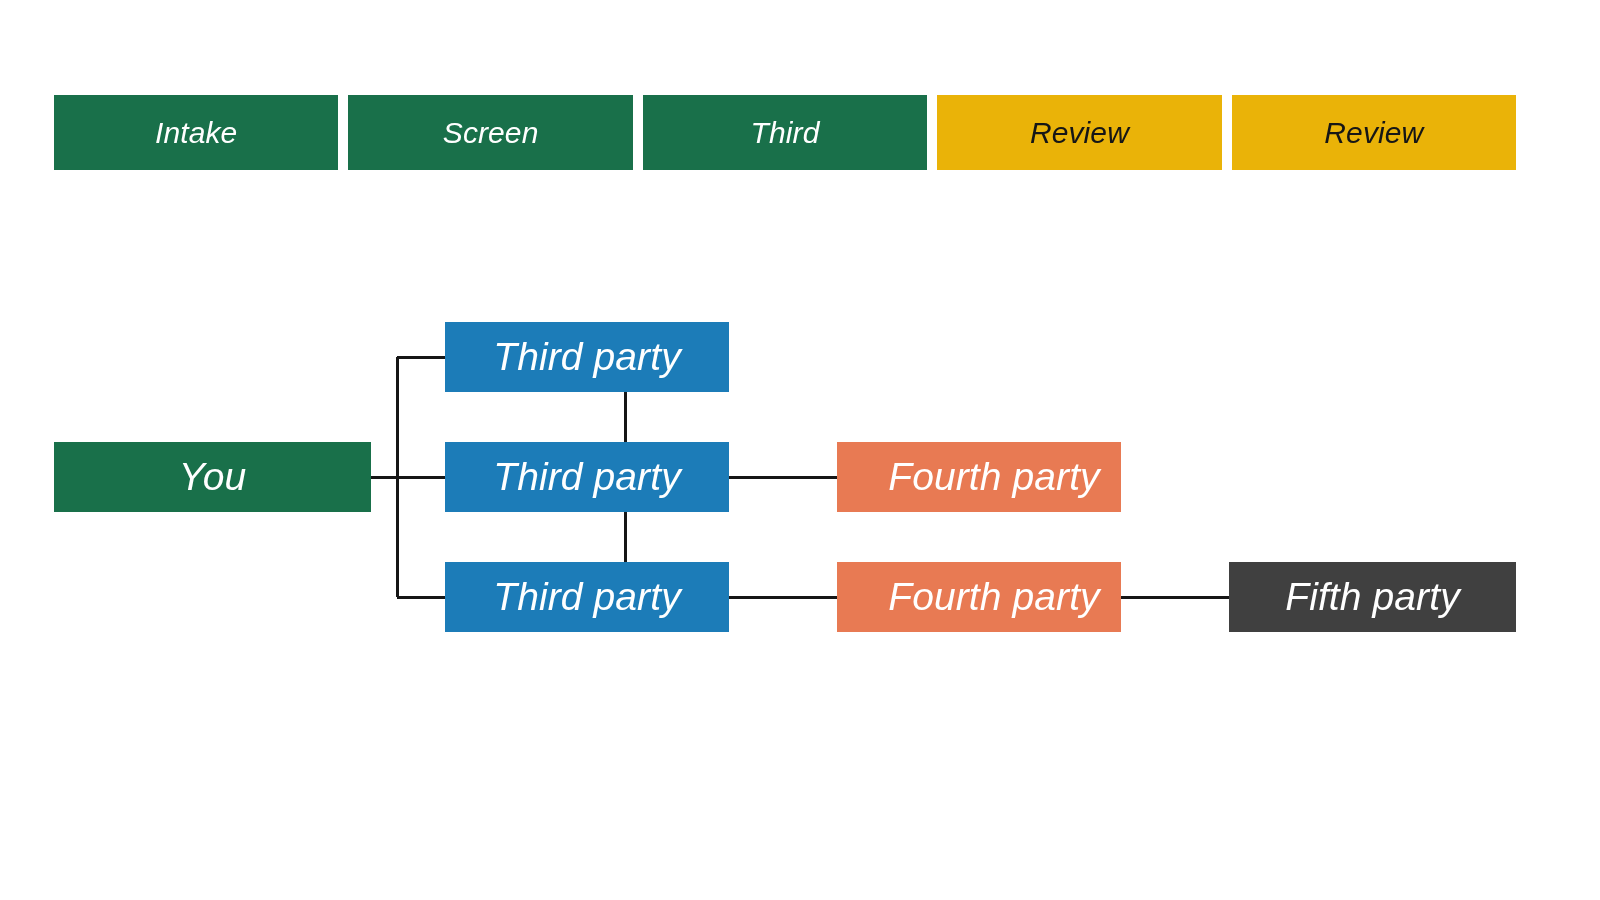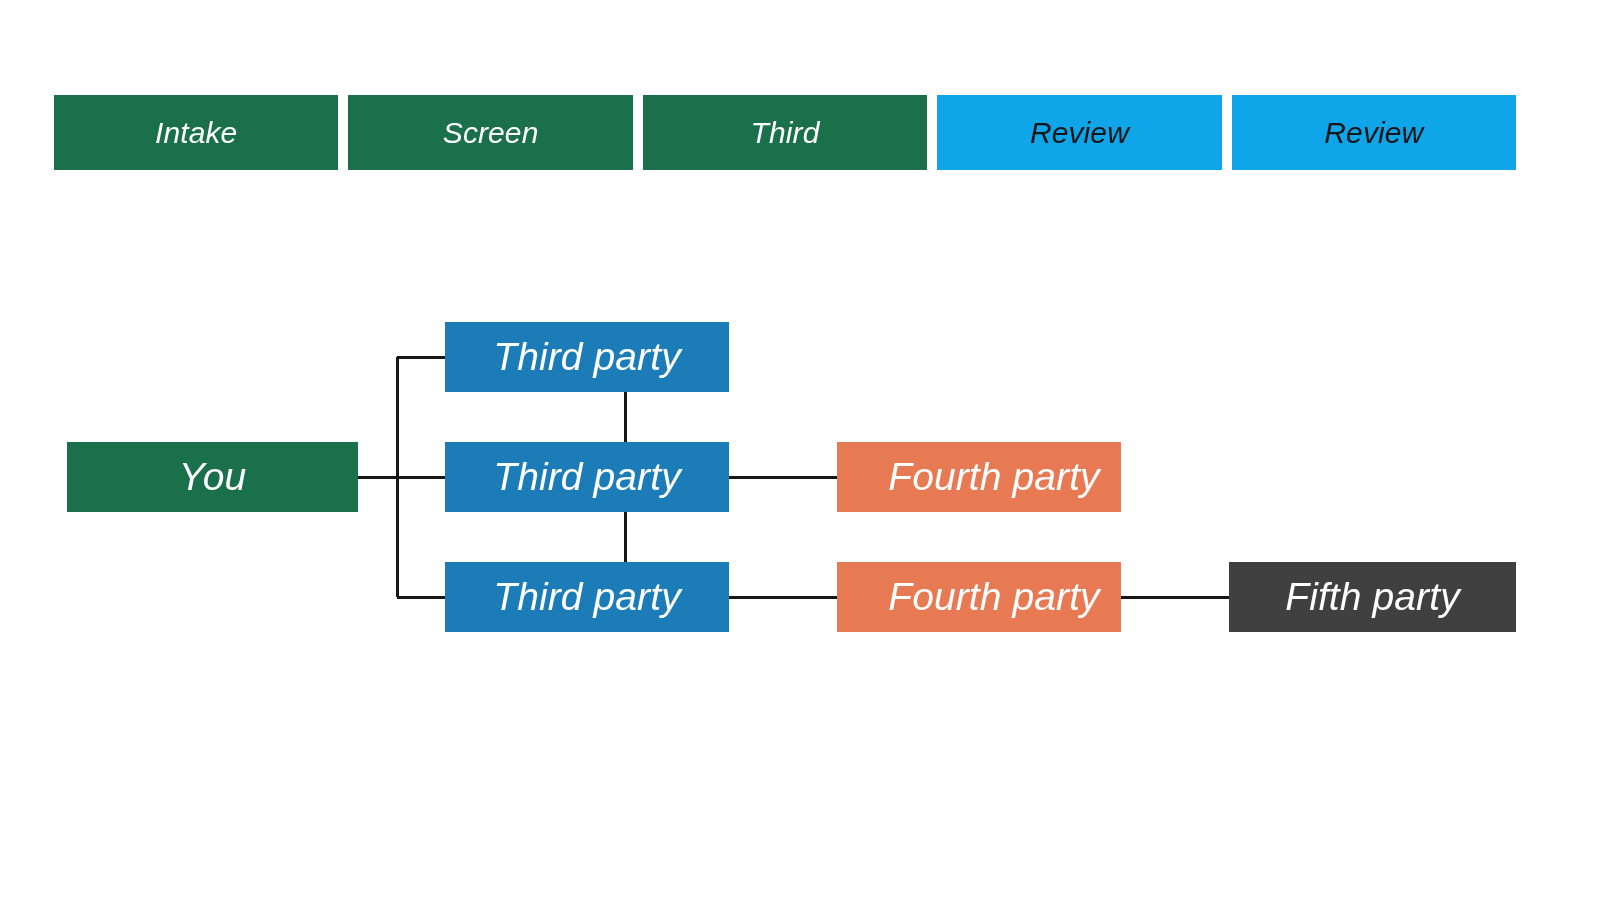--- a/index.html
+++ b/index.html
@@ -40,21 +40,21 @@
     justify-content: center;
     font-size: 30px;
     letter-spacing: 0.1px;
     box-sizing: border-box;
   }
   .stage-tab.done {
     background: #19704a;
     color: #ffffff;
   }
   .stage-tab.todo {
-    background: #0ea5e9;
+    background: #eab308;
     color: #161616;
   }
 
   
   .graph {
     position: absolute;
     left: 0;
     top: 0;
     width: 1600px;
     height: 900px;
@@ -77,21 +77,21 @@
     letter-spacing: 0.1px;
     box-sizing: border-box;
     height: 70px;
   }
   .node.you      { background: #19704a; }
   .node.third    { background: #1c7cb8; }
   .node.fourth   { background: #e87a53; padding-left: 30px; }
   .node.fifth    { background: #404040; }
 
   
-  .n-you    { left: 54px;   top: 442px; width: 291px; margin-left: 13px; }
+  .n-you    { left: 54px;   top: 442px; width: 317px; }
   .n-third1 { left: 445px;  top: 322px; width: 284px; }
   .n-third2 { left: 445px;  top: 442px; width: 284px; }
   .n-third3 { left: 445px;  top: 562px; width: 284px; }
   .n-fourth1{ left: 837px;  top: 442px; width: 284px; }
   .n-fourth2{ left: 837px;  top: 562px; width: 284px; }
   .n-fifth  { left: 1229px; top: 562px; width: 287px; }
 </style>
 </head>
 <body>
 

